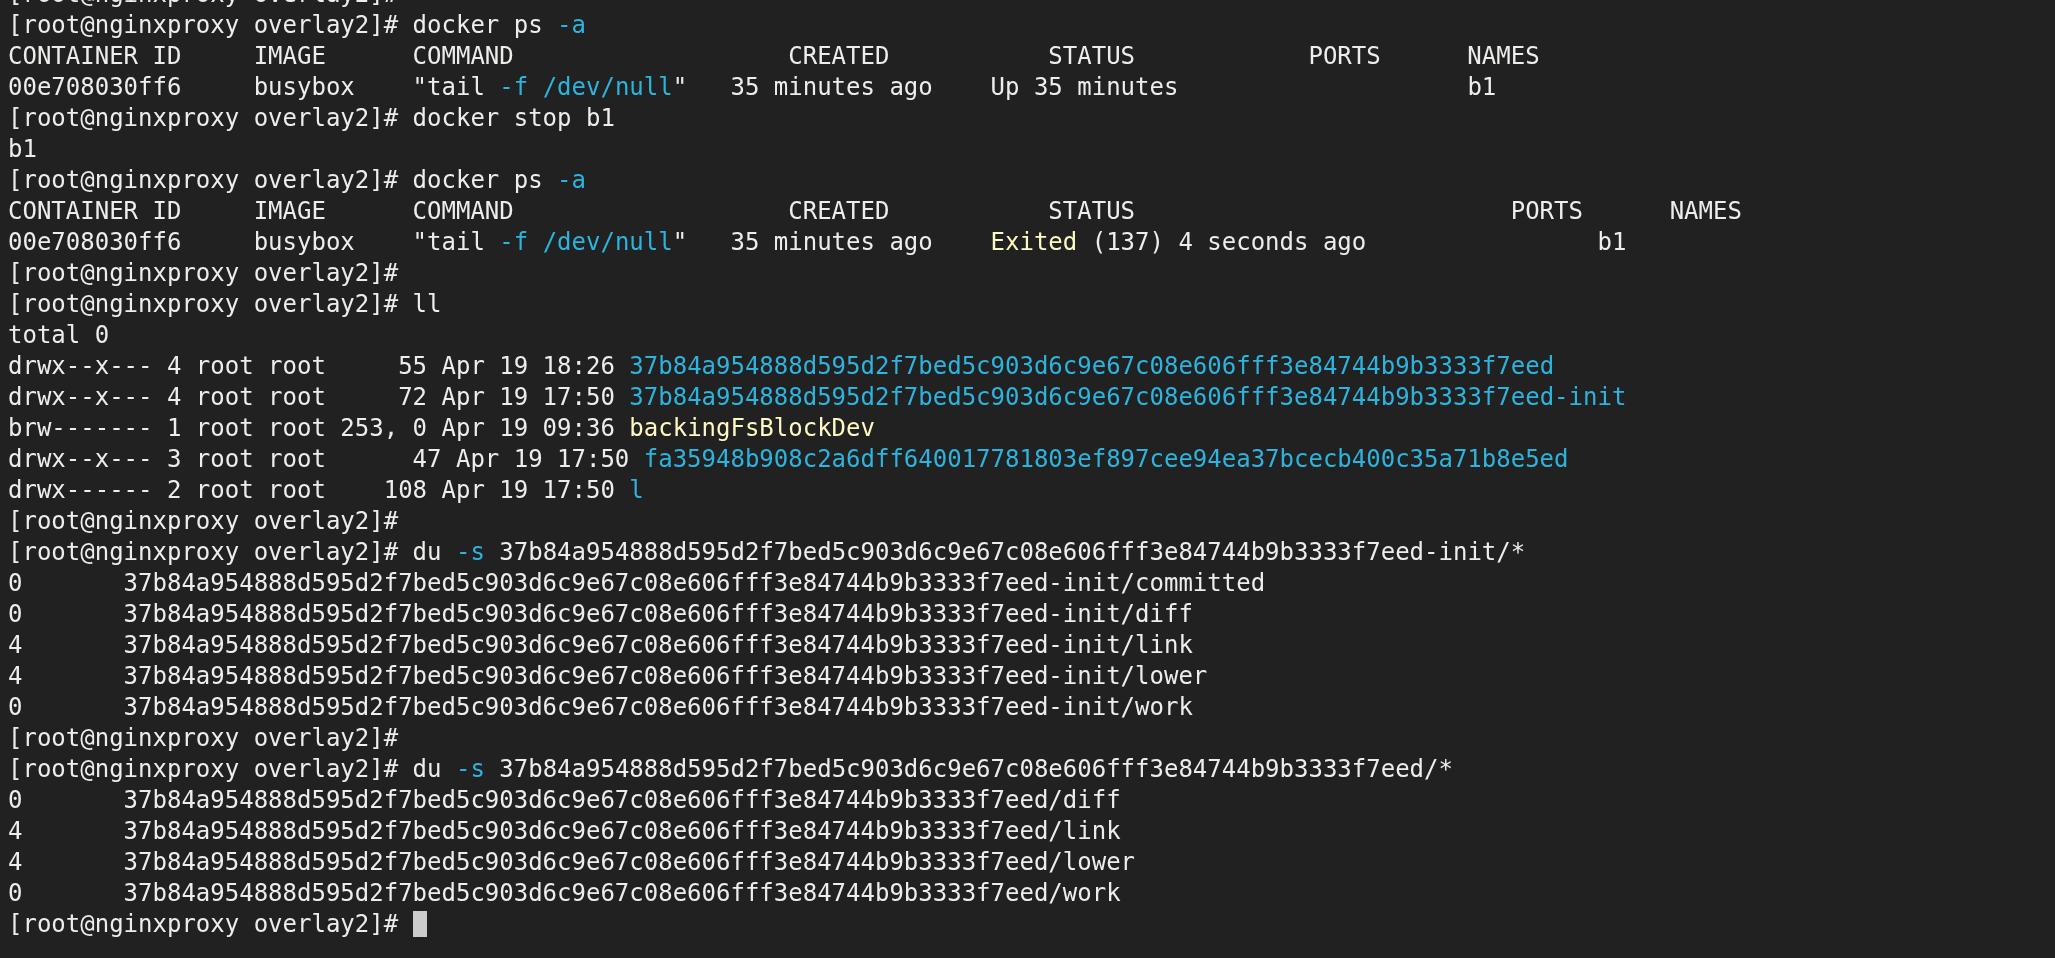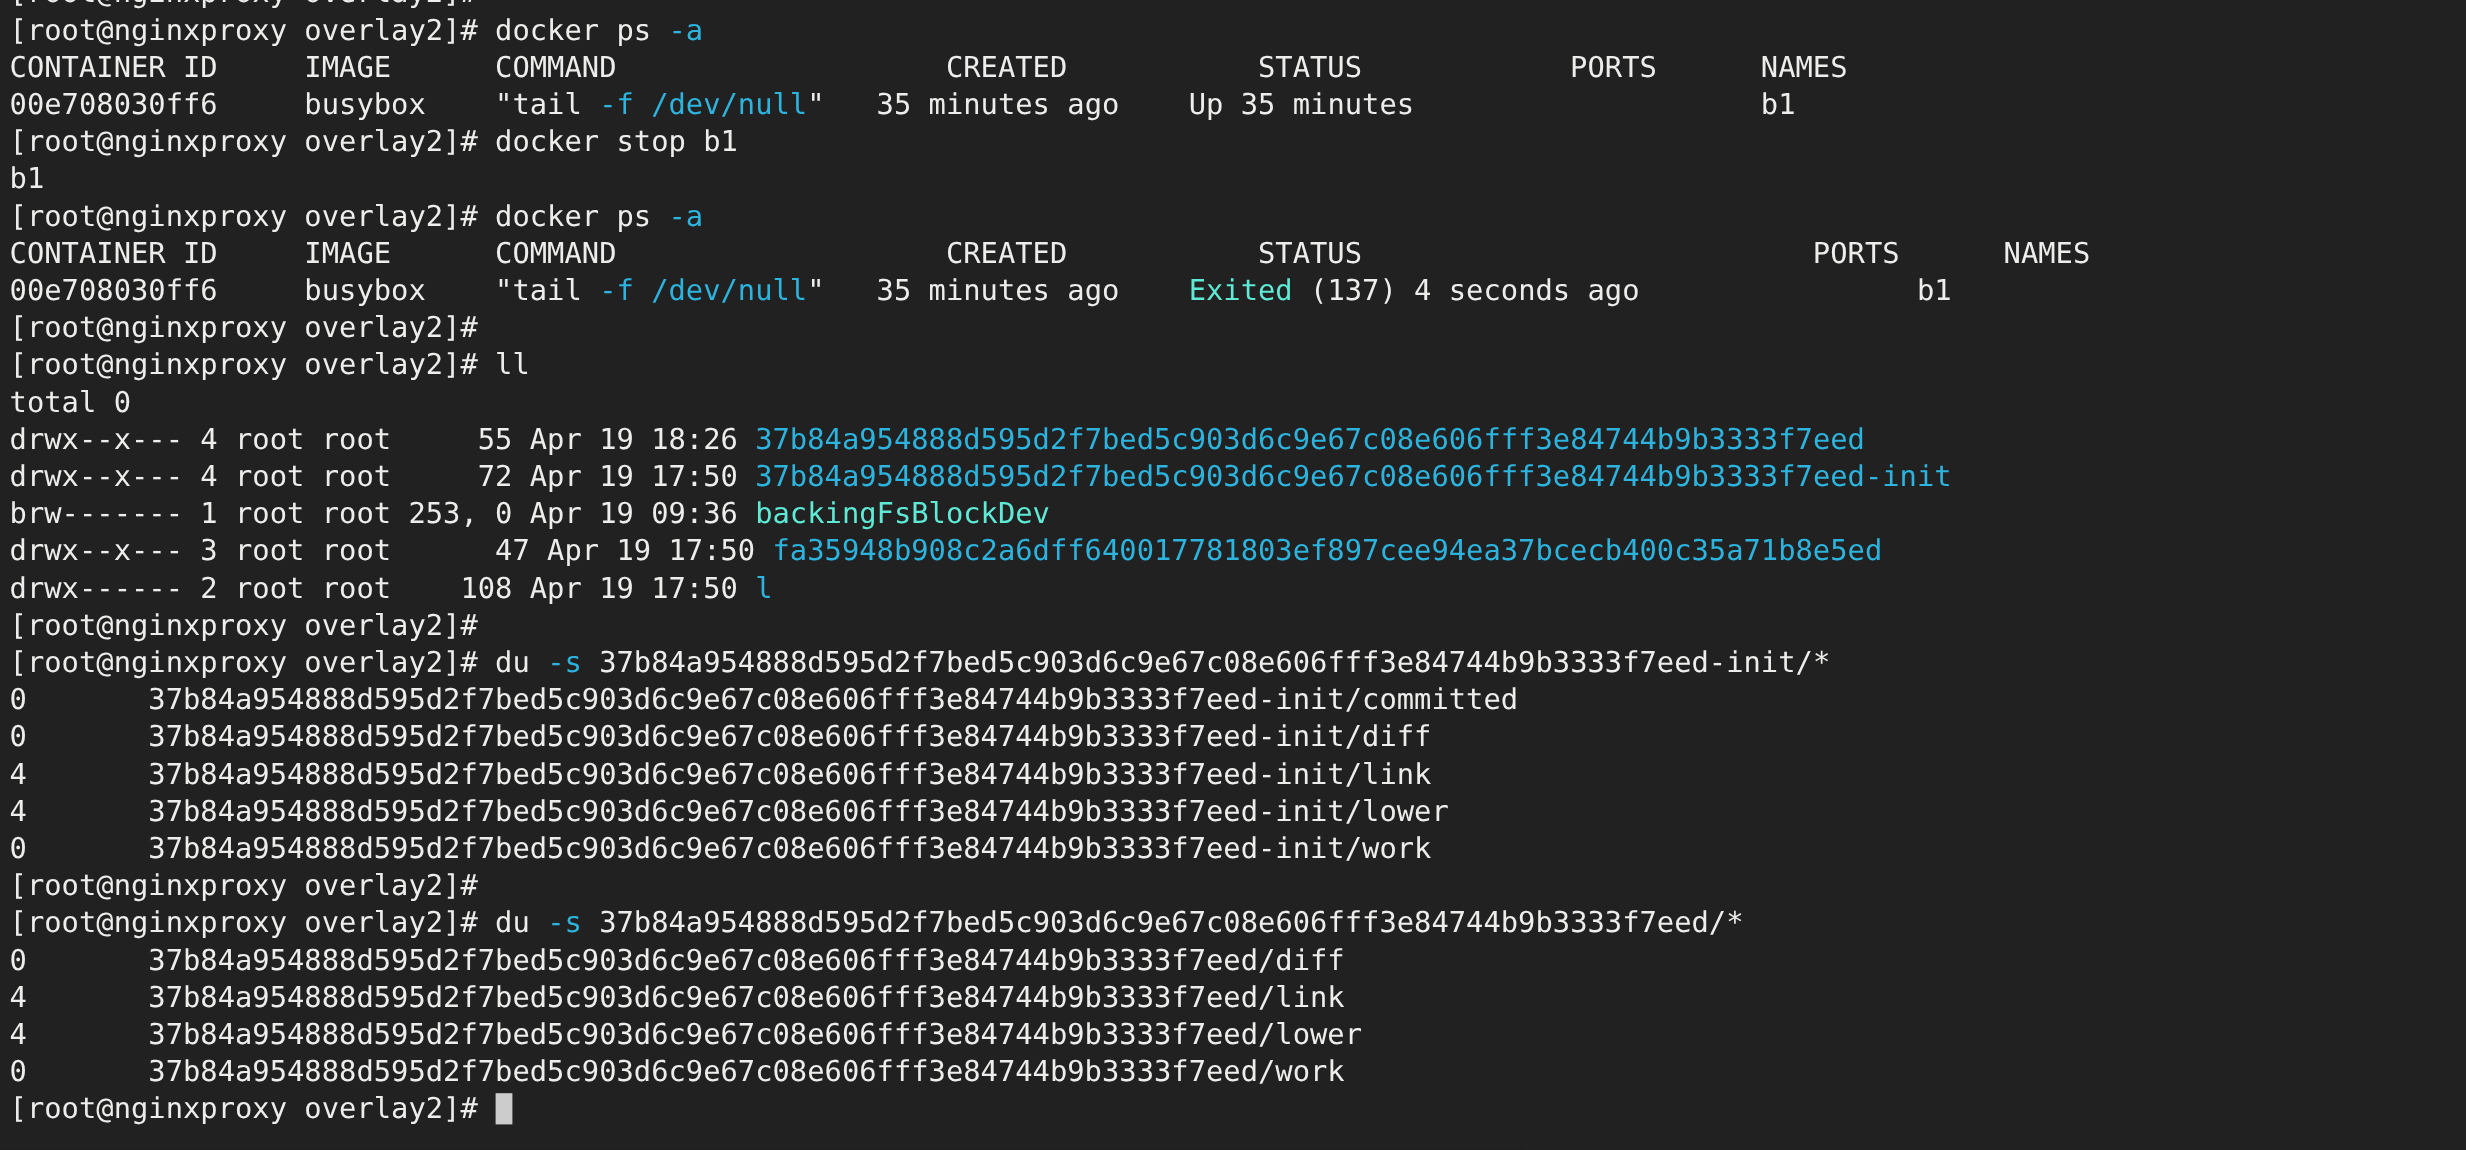--- a/index.html
+++ b/index.html
@@ -23,21 +23,21 @@
     left: 8px;
     top: -21px; 
     white-space: pre;
   }
   .line {
     height: 31px;
     white-space: pre;
   }
   .seg-fg     { color: #ededeb; }
   .seg-cyan   { color: #2cb4de; }
-  .seg-yellow { color: #5eead4; }
+  .seg-yellow { color: #fef9c3; }
   .cursor-block {
     display: inline-block;
     width: 14px;
     height: 26px;
     margin-bottom: -5px;
     background: #cccccc;
   }
 </style>
 </head>
 <body>

